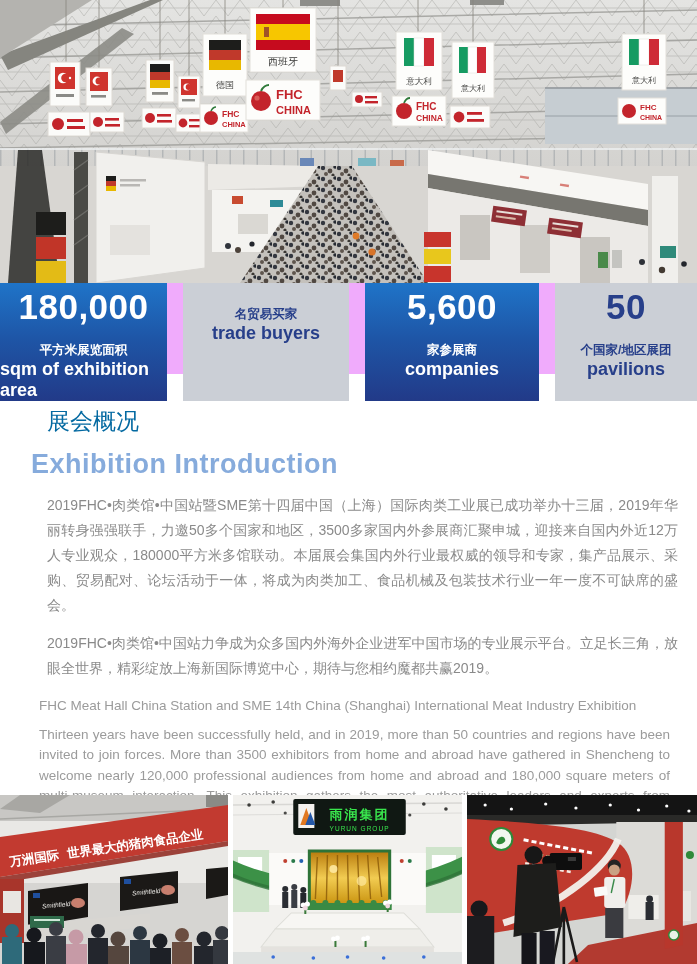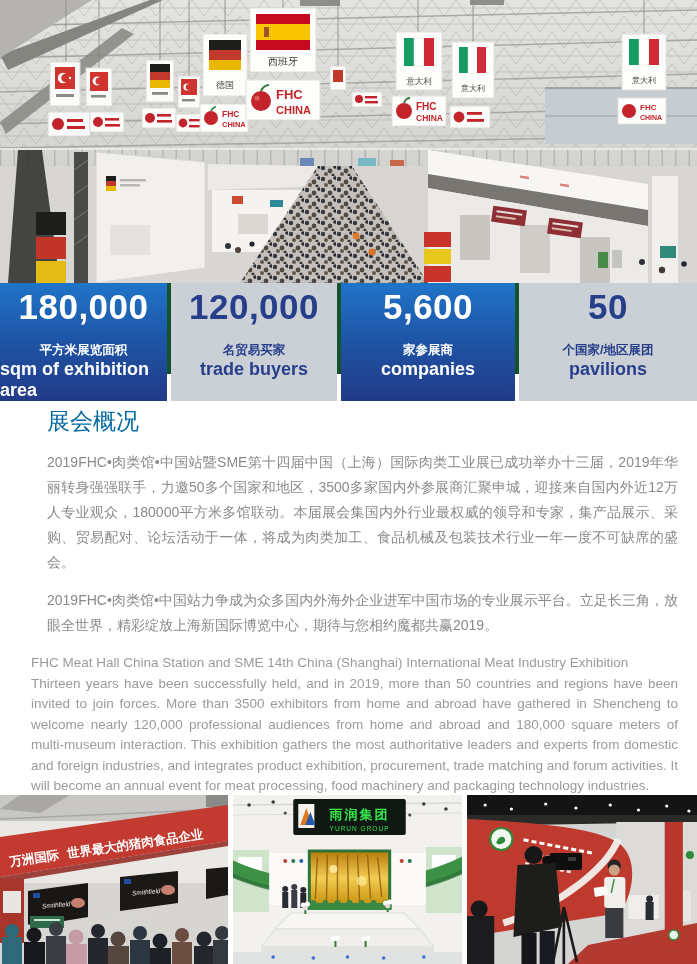--- a/index.html
+++ b/index.html
@@ -5,34 +5,34 @@
   html,body{margin:0;padding:0;background:#ffffff;}
   .page{
     width:697px;height:964px;margin:0 auto;background:#ffffff;
     font-family:"Liberation Sans","DejaVu Sans",sans-serif;
     display:flex;flex-direction:column;overflow:hidden;position:relative;
   }
   svg{display:block;font-family:inherit;}
   
   .hero{width:697px;height:283px;flex:none;background:#d5d4d1;}
   
-  .stats{flex:none;height:91px;display:grid;grid-template-columns:167px 166px 174px 1fr;gap:4px;background:#14532d;}
+  .stats{flex:none;height:91px;display:grid;grid-template-columns:167px 166px 174px 1fr;gap:16px;background:#f0abfc;}
   .stat{display:flex;flex-direction:column;align-items:center;padding-top:6px;box-sizing:border-box;}
   .stat-blue{background:linear-gradient(180deg,#1f74c8 0%,#1e55a6 48%,#223a88 100%);color:#ffffff;}
   .stat-gray{background:#cbcfd6;color:#273f8a;}
   .stat .num{font-size:35px;font-weight:bold;line-height:1.04;letter-spacing:.5px;}
   .stat .zh{font-size:12.5px;font-weight:bold;margin-top:18px;line-height:1.2;}
   .stat .en{font-size:18px;font-weight:bold;margin-top:1px;line-height:1.15;}
   
   .intro{flex:1;padding:18px 19px 0 31px;box-sizing:border-box;overflow:hidden;}
   .title-zh{margin:16px;color:#0369a1;font-size:23px;font-weight:normal;line-height:1.15;}
   .title-en{margin:0;color:#86abdc;font-size:27px;font-weight:bold;letter-spacing:.5px;line-height:1.1;}
   .zh-para{margin:13px 0 0 16px;color:#8a8a8a;font-size:14px;line-height:25px;text-align:justify;}
   .en-block{margin-top:15px;color:#9b9b9b;font-size:13.5px;line-height:20.5px;text-align:justify;}
-  .en-block p{margin:0;}
+  .en-block p{margin:8px;}
   
   .photos{flex:none;height:169px;display:grid;grid-template-columns:228px 229px 1fr;gap:5px;background:#ffffff;}
   .photo{overflow:hidden;text-align:right;}
 </style>
 </head>
 <body>
 
 <div class="page">
 
   <div class="hero">
@@ -324,38 +324,38 @@
     </svg>
   </div>
 
   <div class="stats">
     <div class="stat stat-blue">
       <div class="num">180,000</div>
       <div class="zh">平方米展览面积</div>
       <div class="en">sqm of exhibition area</div>
     </div>
     <div class="stat stat-gray">
-      <div class="num">120,000</div>
       <div class="zh">名贸易买家</div>
       <div class="en">trade buyers</div>
     </div>
     <div class="stat stat-blue">
       <div class="num">5,600</div>
       <div class="zh">家参展商</div>
       <div class="en">companies</div>
     </div>
     <div class="stat stat-gray">
       <div class="num">50</div>
       <div class="zh">个国家/地区展团</div>
       <div class="en">pavilions</div>
     </div>
   </div>
 
   <div class="intro">
     <h2 class="title-zh">展会概况</h2>
+    <h1 class="title-en">Exhibition Introduction</h1>
     <p class="zh-para">2019FHC•肉类馆•中国站暨SME第十四届中国（上海）国际肉类工业展已成功举办十三届，2019年华丽转身强强联手，力邀50多个国家和地区，3500多家国内外参展商汇聚申城，迎接来自国内外近12万人专业观众，180000平方米多馆联动。本届展会集国内外行业最权威的领导和专家，集产品展示、采购、贸易配对、论坛活动于一体，将成为肉类加工、食品机械及包装技术行业一年一度不可缺席的盛会。</p>
     <p class="zh-para">2019FHC•肉类馆•中国站力争成为众多国内外海外企业进军中国市场的专业展示平台。立足长三角，放眼全世界，精彩绽放上海新国际博览中心，期待与您相约魔都共赢2019。</p>
     <div class="en-block">
       <p>FHC Meat Hall China Station and SME 14th China (Shanghai) International Meat Industry Exhibition</p>
       <p>Thirteen years have been successfully held, and in 2019, more than 50 countries and regions have been invited to join forces. More than 3500 exhibitors from home and abroad have gathered in Shencheng to welcome nearly 120,000 professional audiences from home and abroad and 180,000 square meters of multi-museum interaction. This exhibition gathers the most authoritative leaders and experts from domestic and foreign industries, and integrates product exhibition, procurement, trade matching and forum activities. It will become an annual event for meat processing, food machinery and packaging technology industries.</p>
     </div>
 
   </div>
 
   <div class="photos">

